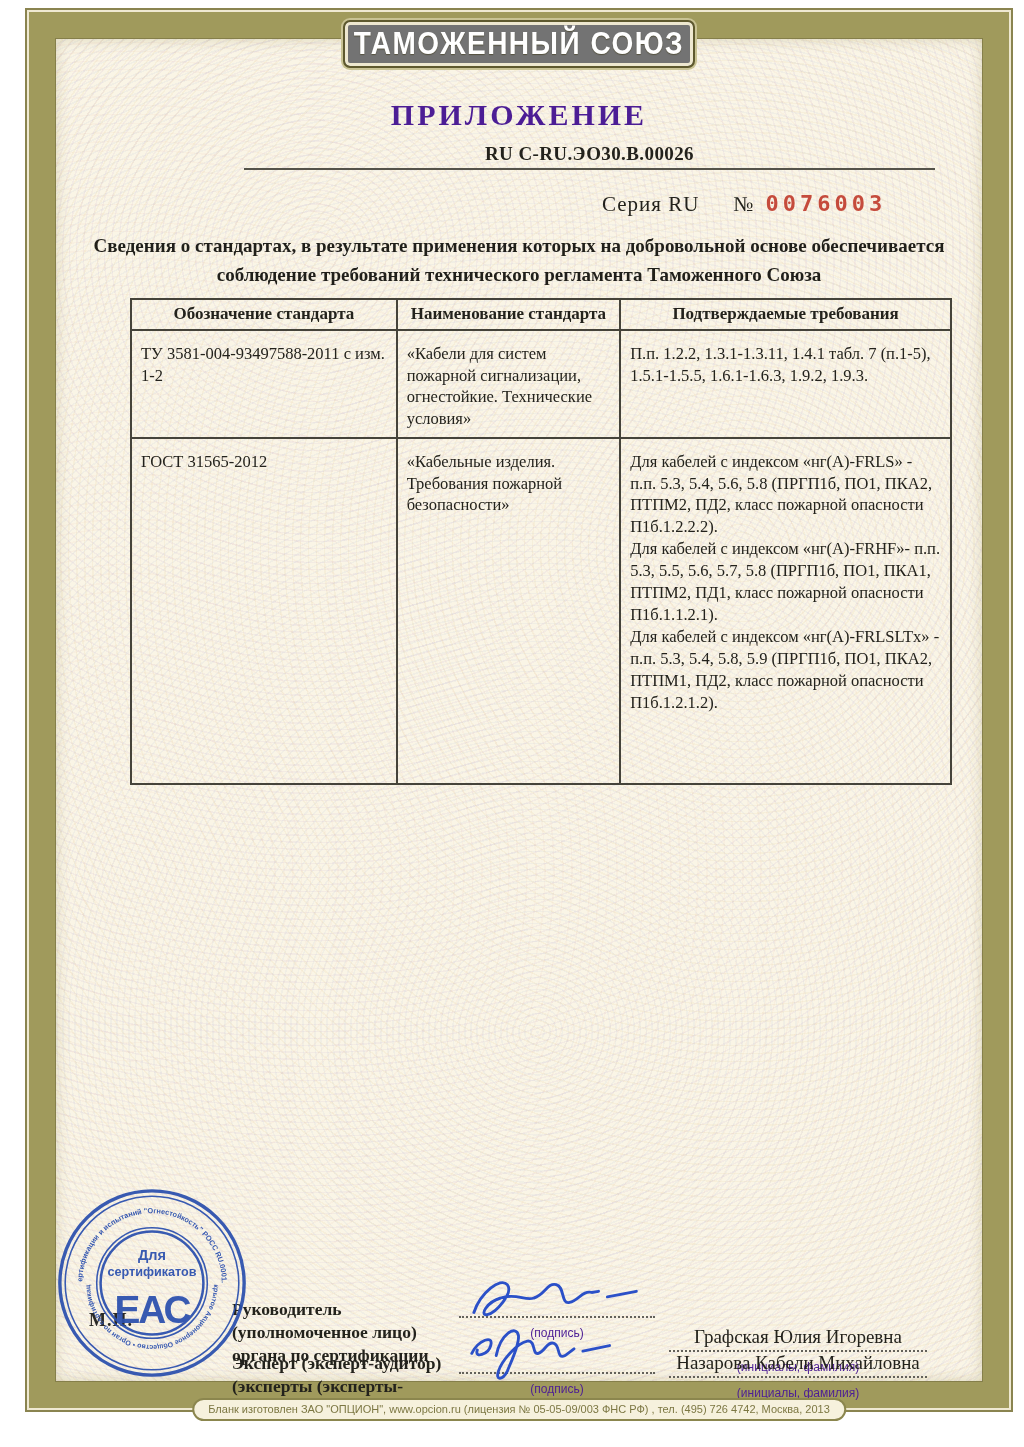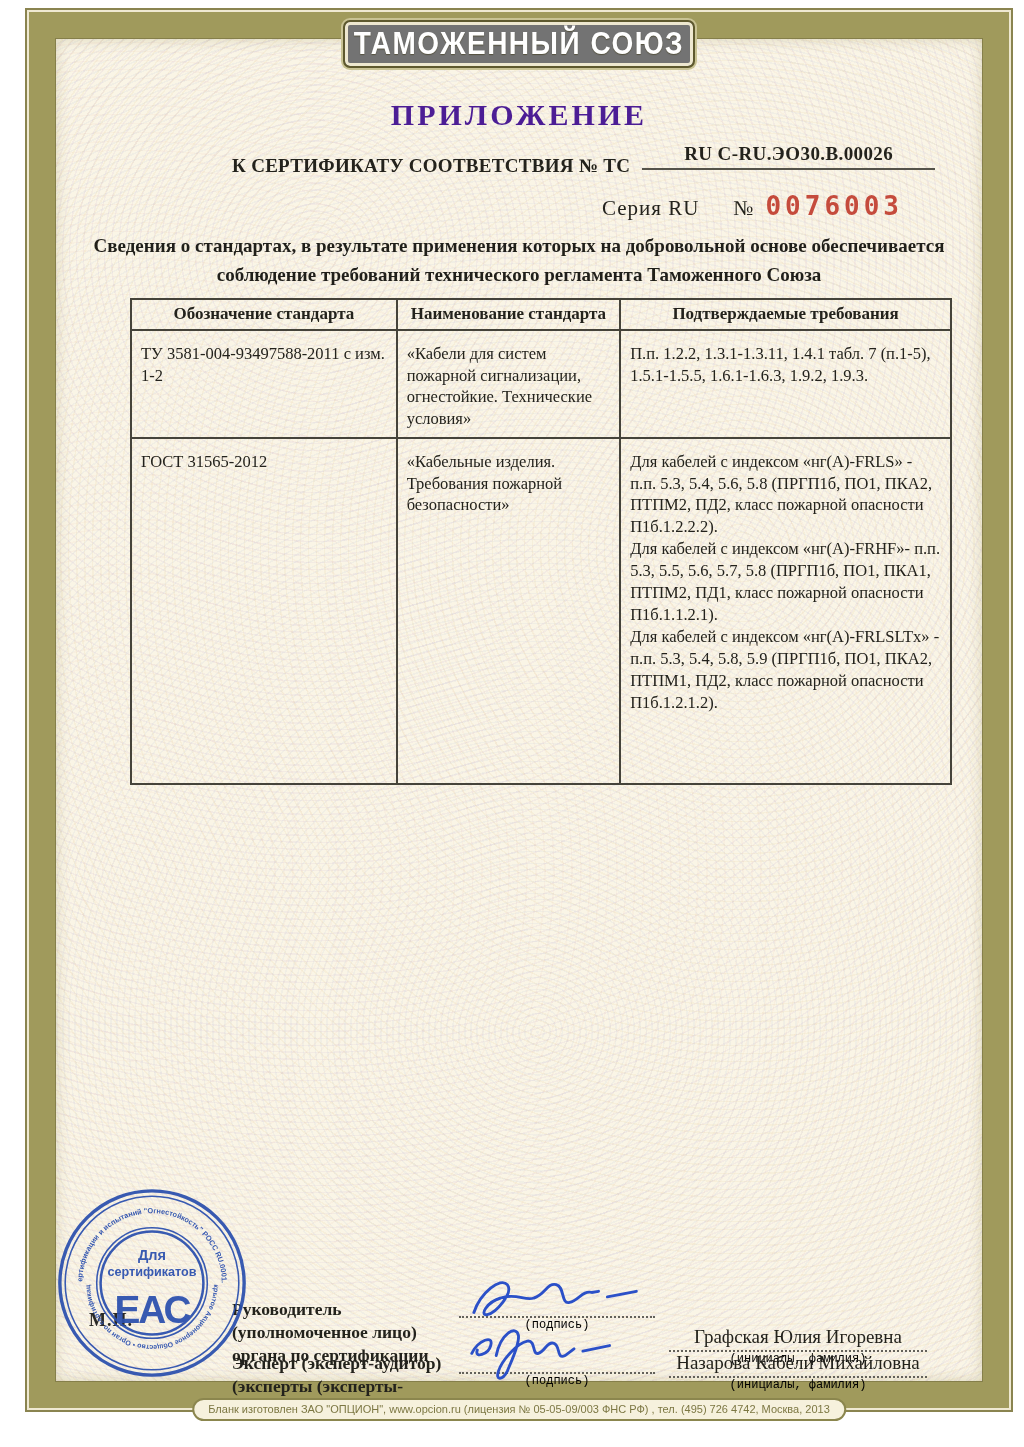--- a/index.html
+++ b/index.html
@@ -46,21 +46,21 @@
   .title{position:absolute;top:88px;left:0;width:100%;text-align:center;
     font-size:30px;font-weight:bold;letter-spacing:3px;color:#4c1d95;z-index:3;}
   .cert-row{position:absolute;top:140px;left:205px;right:76px;display:flex;align-items:flex-end;z-index:3;}
   .cert-label{font-size:19px;font-weight:bold;white-space:nowrap;letter-spacing:.3px;}
   .cert-number-wrap{flex:1;margin-left:12px;border-bottom:2px solid #55534a;text-align:center;
     padding-bottom:3px;position:relative;top:-7px;}
   .cert-number{font-size:19px;font-weight:bold;letter-spacing:.4px;white-space:nowrap;}
   .series-row{position:absolute;top:181px;left:575px;display:flex;align-items:baseline;z-index:3;}
   .series-label{font-size:21px;letter-spacing:1px;}
   .no-sign{font-size:21px;margin-left:34px;}
-  .serial{font-family:"DejaVu Sans Mono",monospace;font-size:26px;font-weight:bold;
+  .serial{font-family:"DejaVu Sans Mono",monospace;font-size:22px;font-weight:bold;
     color:#c54b3c;letter-spacing:4px;margin-left:12px;}
   .intro{position:absolute;top:222px;left:62px;right:62px;text-align:center;
     font-size:19px;font-weight:bold;line-height:1.5;color:#201f1a;z-index:3;}
   
   .std-table{position:absolute;top:288px;left:103px;width:822px;border-collapse:collapse;z-index:3;
     background:transparent;}
   .std-table th,.std-table td{border:2px solid #45433a;padding:12px 9px 6px 9px;vertical-align:top;
     font-size:16.5px;line-height:1.33;color:#23221c;}
   .std-table th{font-weight:bold;text-align:center;font-size:17px;padding:3px 6px;}
   .col-designation{width:265px;}
@@ -77,22 +77,22 @@
   .role-2{top:1342px;}
   .sig-slot{position:absolute;left:432px;width:196px;z-index:3;}
   .sig-1{top:1262px;}
   .sig-2{top:1318px;}
   .name-slot{position:absolute;left:642px;width:258px;text-align:center;z-index:3;}
   .name-1{top:1312px;}
   .name-2{top:1338px;}
   .dotline{border-bottom:2px dotted #63615a;height:44px;position:relative;}
   .name-slot .dotline{height:28px;}
   .handwriting{position:absolute;left:6px;bottom:-8px;}
-  .caption{text-align:center;font-size:12px;font-family:Liberation Mono, monospace;
-    color:#000000;margin-top:0;}
+  .caption{text-align:center;font-size:12px;font-family:Liberation Sans, sans-serif;
+    color:#4c1d95;margin-top:8px;}
   .person-name{font-size:19px;color:#23221c;white-space:nowrap;position:absolute;bottom:2px;left:0;right:0;}
   
   .footer{
     position:absolute;left:50%;bottom:-11px;transform:translateX(-50%);
     padding:3px 14px 4px 14px;background:#f6f1dd;border:2px solid #8b864e;border-radius:13px;
     font-family:"Liberation Sans",sans-serif;font-size:11px;color:#7c7743;white-space:nowrap;z-index:6;
   }
   .stamp text{font-family:"Liberation Sans",sans-serif;fill:#2a4fae;}
 </style>
 </head>
@@ -101,21 +101,20 @@
 <div class="page">
   <div class="inner"></div>
 
   <div class="banner">
     <span class="banner-text">ТАМОЖЕННЫЙ СОЮЗ</span>
   </div>
 
   <div class="title">ПРИЛОЖЕНИЕ</div>
 
   <div class="cert-row">
-    <span class="cert-label">К СЕРТИФИКАТУ СООТВЕТСТВИЯ № ТС</span>
     <span class="cert-number-wrap">
       <span class="cert-number">RU C-RU.ЭО30.В.00026</span>
     </span>
   </div>
 
   <div class="series-row">
     <span class="series-label">Серия RU</span>
     <span class="no-sign">№</span>
     <span class="serial">0076003</span>
   </div>

